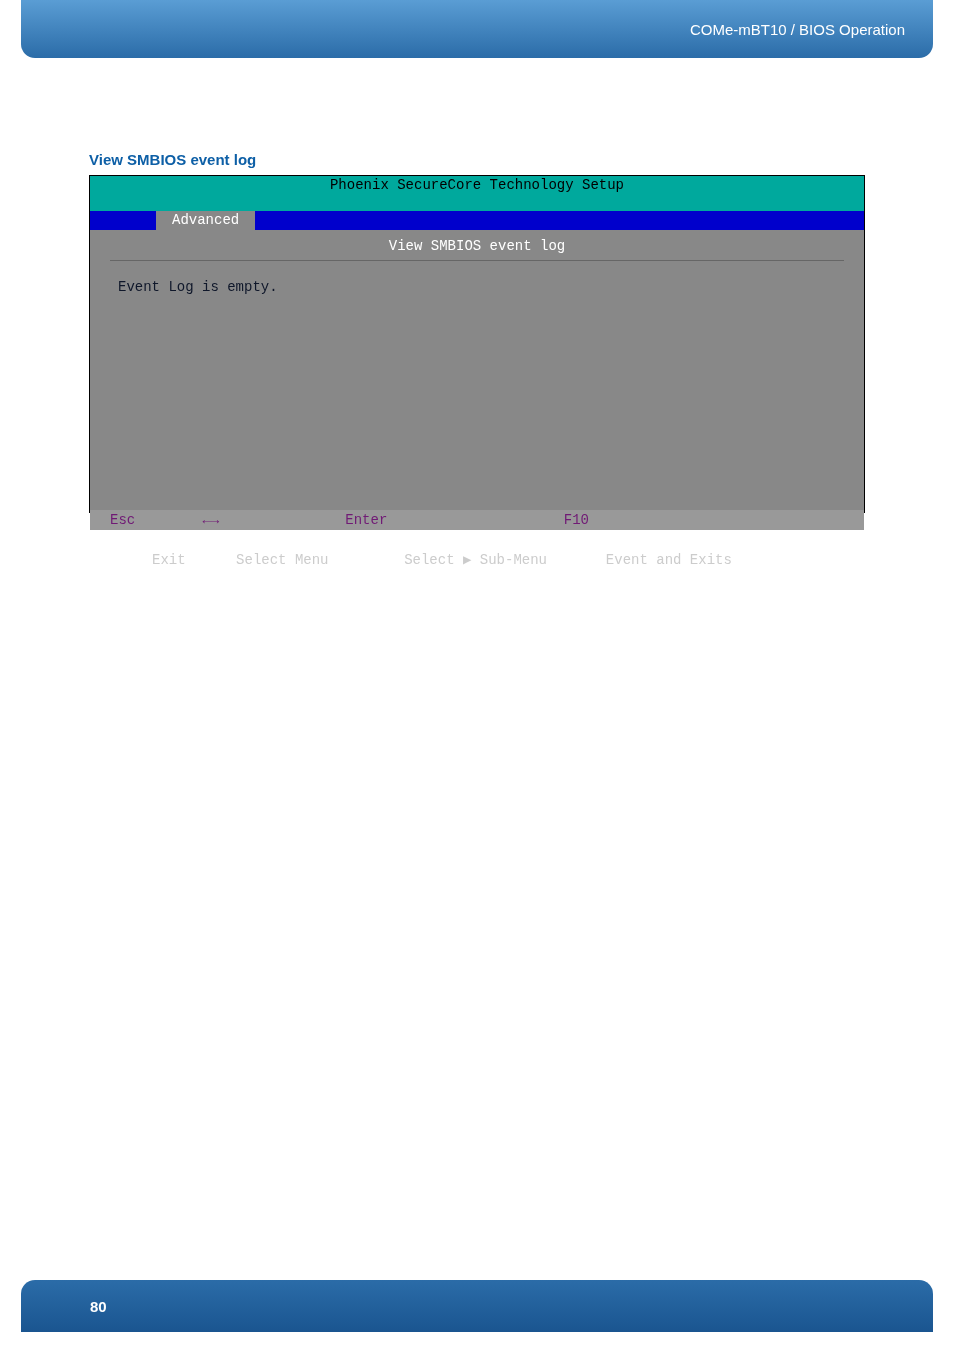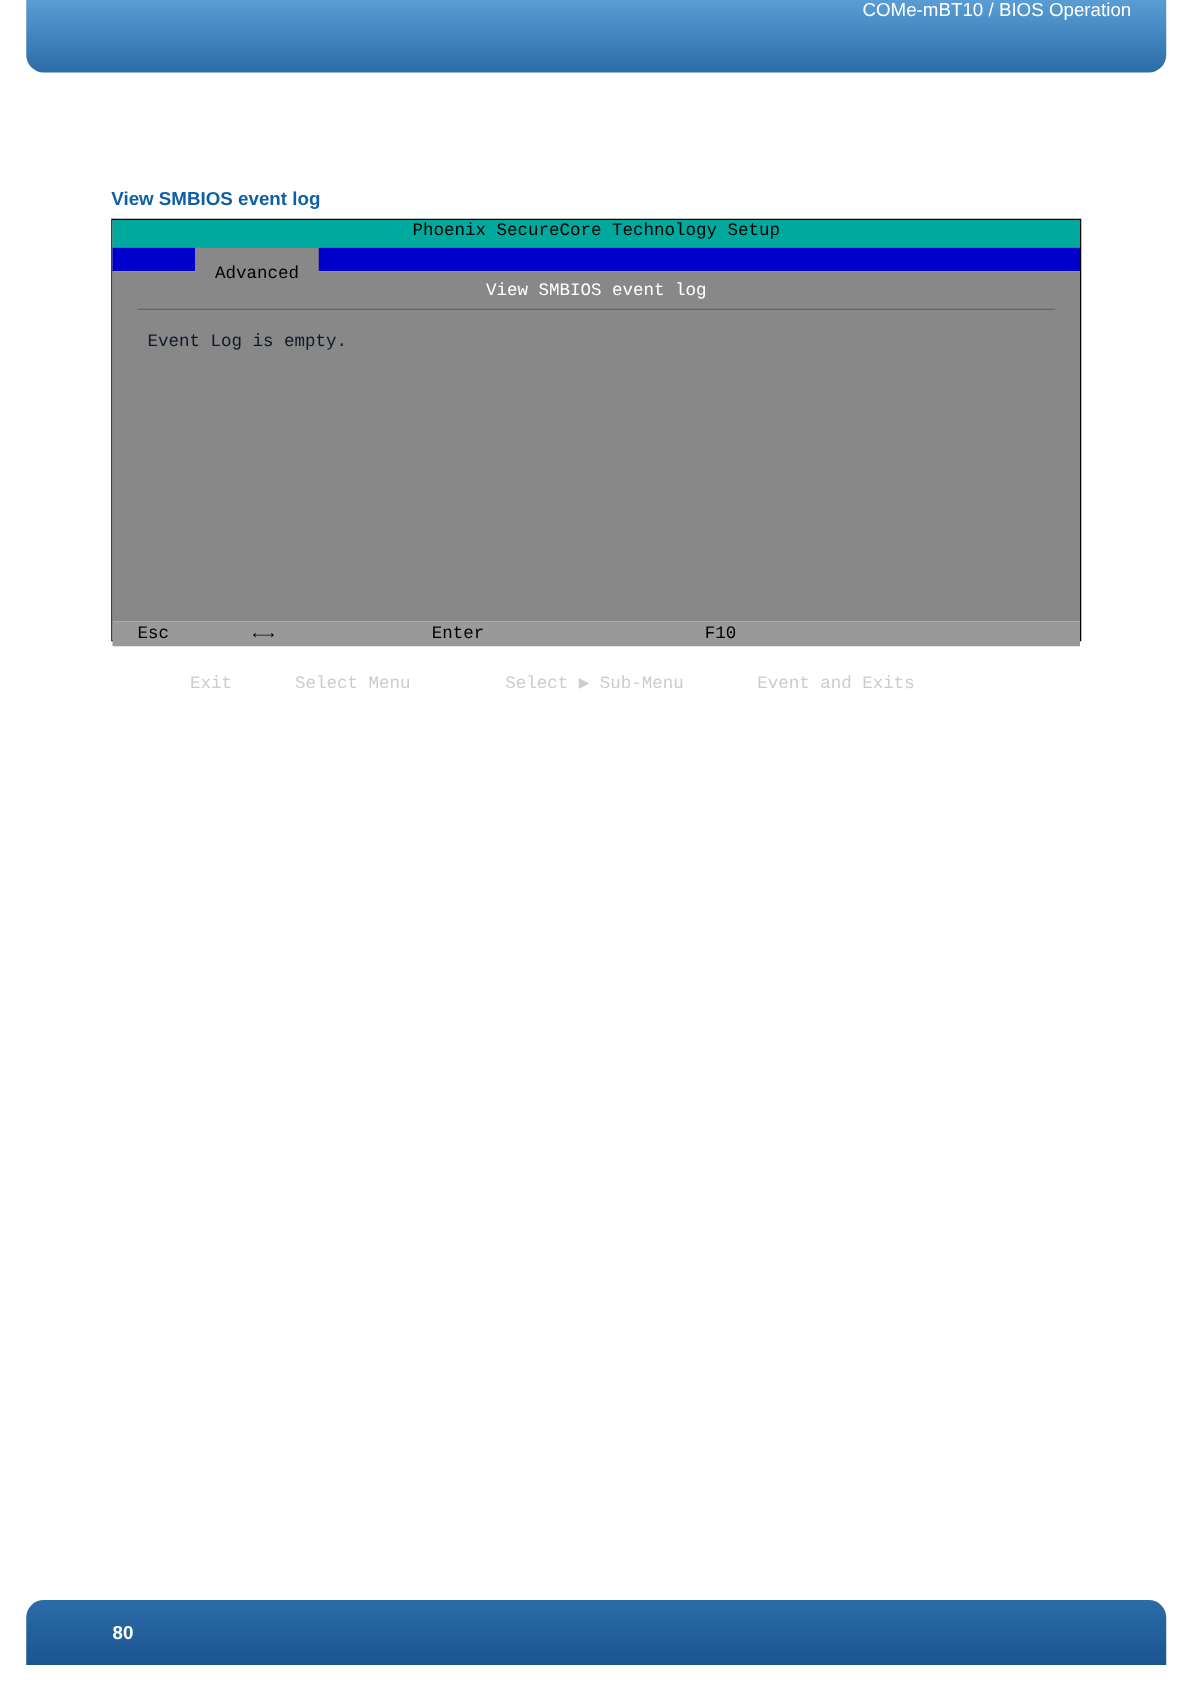--- a/index.html
+++ b/index.html
@@ -18,20 +18,21 @@
     
     .page-header {
       position: absolute;
       top: 0;
       left: 21px;
       right: 21px;
       height: 58px;
       background: linear-gradient(to bottom, #5a9dd4 0%, #2b6ca8 100%);
       border-radius: 0 0 14px 14px;
       display: flex;
+      align-items: center;
       justify-content: flex-end;
       padding-right: 28px;
     }
     
     .header-text {
       color: #ffffff;
       font-size: 15px;
       font-weight: 400;
     }
     
@@ -48,21 +49,21 @@
       position: absolute;
       top: 175px;
       left: 89px;
       width: 776px;
       height: 338px;
       border: 1px solid #000;
       font-family: 'Courier New', monospace;
     }
     
     .bios-title-bar {
-      height: 22px;
+      height: 35px;
       background: #00a99d;
       color: #000;
       text-align: center;
       font-size: 14px;
       line-height: 19px;
     }
     
     .bios-tab-bar {
       height: 19px;
       background: #0000cc;
@@ -70,22 +71,22 @@
       font-size: 14px;
       line-height: 19px;
     }
     
     .bios-tab-spacer {
       width: 66px;
     }
     
     .bios-tab-active {
       background: #888888;
-      color: #000000;
-      padding: 12px 16px;
+      color: #ffffff;
+      padding: 0 16px;
     }
     
     .bios-content {
       background: #888888;
       height: 280px;
       color: #dddddd;
       padding: 8px 20px;
     }
     
     .bios-content-title {
@@ -108,21 +109,21 @@
       background: #999999;
       color: #dddddd;
       font-size: 14px;
       padding-left: 20px;
       line-height: 20px;
       display: flex;
       gap: 0;
     }
     
     .bios-key {
-      color: #000000;
+      color: #701a75;
     }
     
     .bios-action {
       color: #cccccc;
       margin-top: 40px;
     }
     
     .page-footer {
       position: absolute;
       bottom: 19px;

